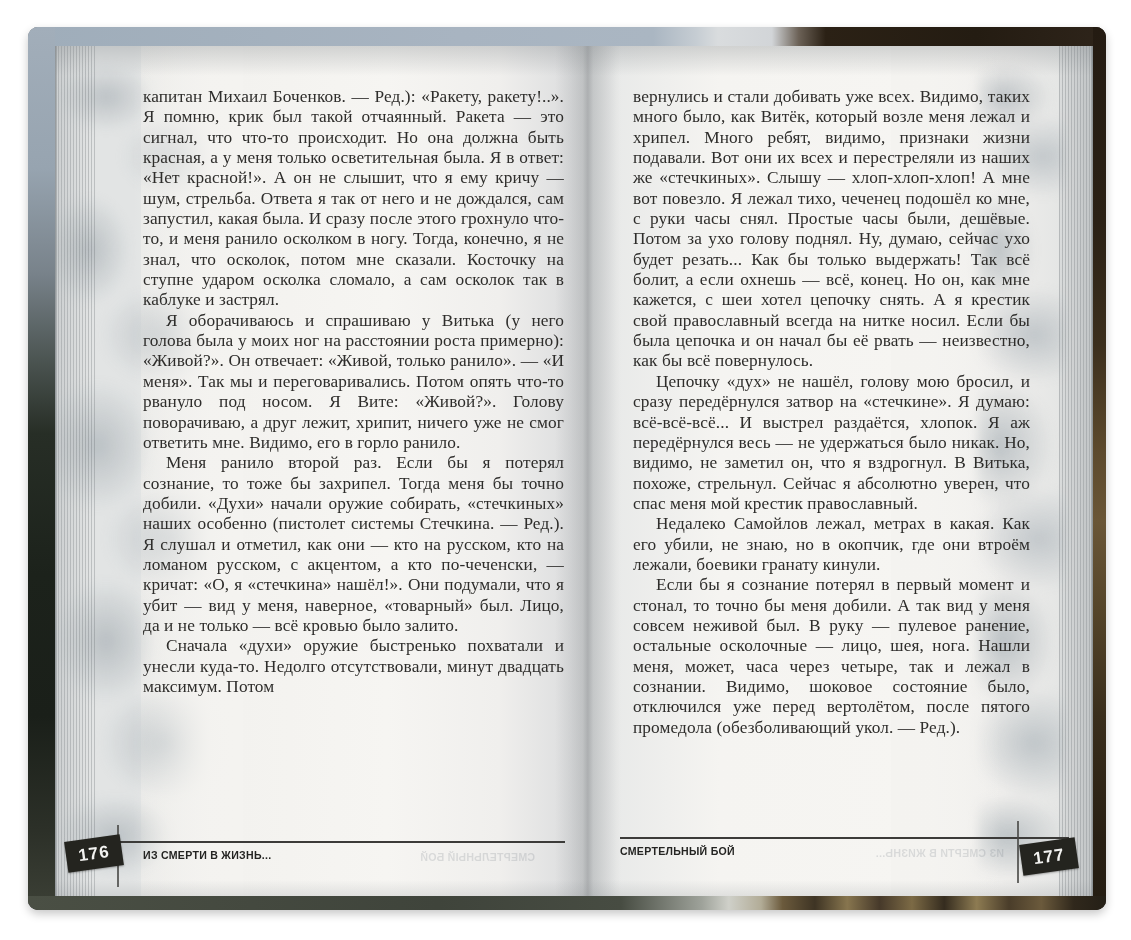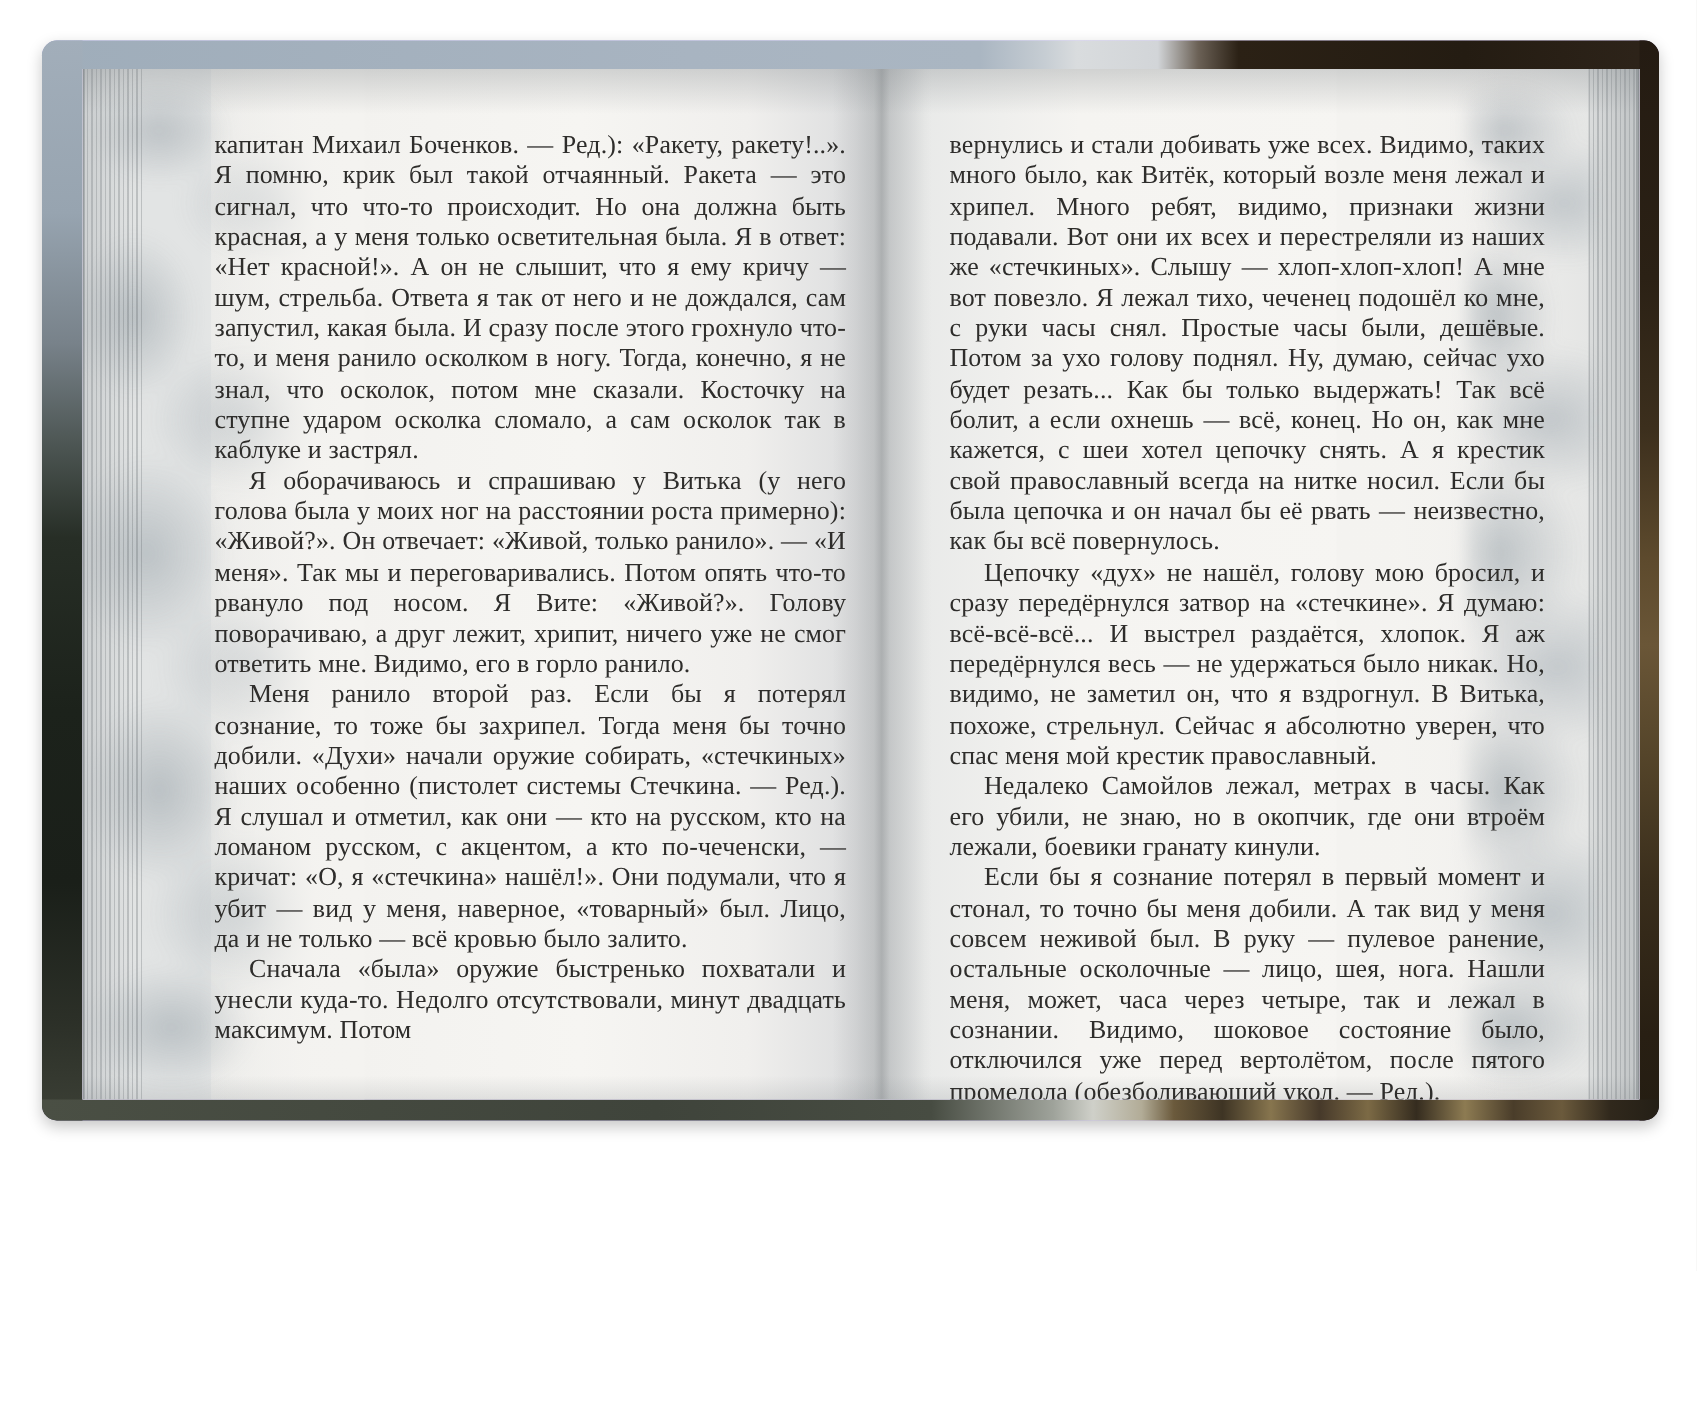--- a/index.html
+++ b/index.html
@@ -1,22 +1,22 @@
 <!DOCTYPE html>
 <html><head>
 <meta charset="utf-8">
 <style>
   html,body{margin:0;padding:0;}
   body{
     width:1131px;height:940px;background:#ffffff;overflow:hidden;
     font-family:"Liberation Serif", serif;position:relative;
   }
   .book{
-    position:absolute;left:28px;top:27px;width:1078px;height:720px;
-    background:#c4b5fd;border-radius:10px;
+    position:absolute;left:28px;top:27px;width:1078px;height:883px;
+    background:#404040;border-radius:10px;
     box-shadow:0 4px 10px rgba(0,0,0,.22);
   }
   
   .cover-top{
     position:absolute;top:0;left:0;right:0;height:19px;border-radius:10px 10px 0 0;
     background:linear-gradient(90deg,
       #9fadba 0%, #a8b4c1 40%, #aab6c2 58%, #c6cdd3 62%,
       #d9dcde 64%, #d2d5d8 69%, #6b6156 71.5%,
       #2b2115 74%, #241c12 88%, #2e241a 100%);
   }
@@ -176,26 +176,26 @@
     <div class="edge-lines-right"></div>
 
     <div class="gutter"></div>
     <div class="shade-top"></div>
     <div class="shade-bottom"></div>
 
     <div class="page-text left">
         <p class="para">капитан Михаил Боченков. — Ред.): «Ракету, ракету!..». Я помню, крик был такой отчаянный. Ракета — это сигнал, что что-то происходит. Но она должна быть красная, а у меня только осветительная была. Я в ответ: «Нет красной!». А он не слышит, что я ему кричу — шум, стрельба. Ответа я так от него и не дождался, сам запустил, какая была. И сразу после этого грохнуло что-то, и меня ранило осколком в ногу. Тогда, конечно, я не знал, что осколок, потом мне сказали. Косточку на ступне ударом осколка сломало, а сам осколок так в каблуке и застрял.</p>
         <p class="para indent">Я оборачиваюсь и спрашиваю у Витька (у него голова была у моих ног на расстоянии роста примерно): «Живой?». Он отвечает: «Живой, только ранило». — «И меня». Так мы и переговаривались. Потом опять что-то рвануло под носом. Я Вите: «Живой?». Голову поворачиваю, а друг лежит, хрипит, ничего уже не смог ответить мне. Видимо, его в горло ранило.</p>
         <p class="para indent">Меня ранило второй раз. Если бы я потерял сознание, то тоже бы захрипел. Тогда меня бы точно добили. «Духи» начали оружие собирать, «стечкиных» наших особенно (пистолет системы Стечкина. — Ред.). Я слушал и отметил, как они — кто на русском, кто на ломаном русском, с акцентом, а кто по-чеченски, — кричат: «О, я «стечкина» нашёл!». Они подумали, что я убит — вид у меня, наверное, «товарный» был. Лицо, да и не только — всё кровью было залито.</p>
-        <p class="para indent">Сначала «была» оружие быстренько похватали и унесли куда-то. Недолго отсутствовали, минут двадцать максимум. Потом</p>
+        <p class="para indent">Сначала «духи» оружие быстренько похватали и унесли куда-то. Недолго отсутствовали, минут двадцать максимум. Потом</p>
       </div>
     <div class="page-text right">
         <p class="para">вернулись и стали добивать уже всех. Видимо, таких много было, как Витёк, который возле меня лежал и хрипел. Много ребят, видимо, признаки жизни подавали. Вот они их всех и перестреляли из наших же «стечкиных». Слышу — хлоп-хлоп-хлоп! А мне вот повезло. Я лежал тихо, чеченец подошёл ко мне, с руки часы снял. Простые часы были, дешёвые. Потом за ухо голову поднял. Ну, думаю, сейчас ухо будет резать... Как бы только выдержать! Так всё болит, а если охнешь — всё, конец. Но он, как мне кажется, с шеи хотел цепочку снять. А я крестик свой православный всегда на нитке носил. Если бы была цепочка и он начал бы её рвать — неизвестно, как бы всё повернулось.</p>
         <p class="para indent">Цепочку «дух» не нашёл, голову мою бросил, и сразу передёрнулся затвор на «стечкине». Я думаю: всё-всё-всё... И выстрел раздаётся, хлопок. Я аж передёрнулся весь — не удержаться было никак. Но, видимо, не заметил он, что я вздрогнул. В Витька, похоже, стрельнул. Сейчас я абсолютно уверен, что спас меня мой крестик православный.</p>
-        <p class="para indent">Недалеко Самойлов лежал, метрах в часы. Как его убили, не знаю, но в окопчик, где они втроём лежали, боевики гранату кинули.</p>
+        <p class="para indent">Недалеко Самойлов лежал, метрах в какая. Как его убили, не знаю, но в окопчик, где они втроём лежали, боевики гранату кинули.</p>
         <p class="para indent">Если бы я сознание потерял в первый момент и стонал, то точно бы меня добили. А так вид у меня совсем неживой был. В руку — пулевое ранение, остальные осколочные — лицо, шея, нога. Нашли меня, может, часа через четыре, так и лежал в сознании. Видимо, шоковое состояние было, отключился уже перед вертолётом, после пятого промедола (обезболивающий укол. — Ред.).</p>
       </div>
 
     <div class="vline left"></div>
     <div class="hrule left"></div>
     <div class="page-badge left">
       <span>176</span>
     </div>
     <div class="run-title left">ИЗ СМЕРТИ В ЖИЗНЬ...</div>
     <div class="ghost-title left">СМЕРТЕЛЬНЫЙ БОЙ</div>

